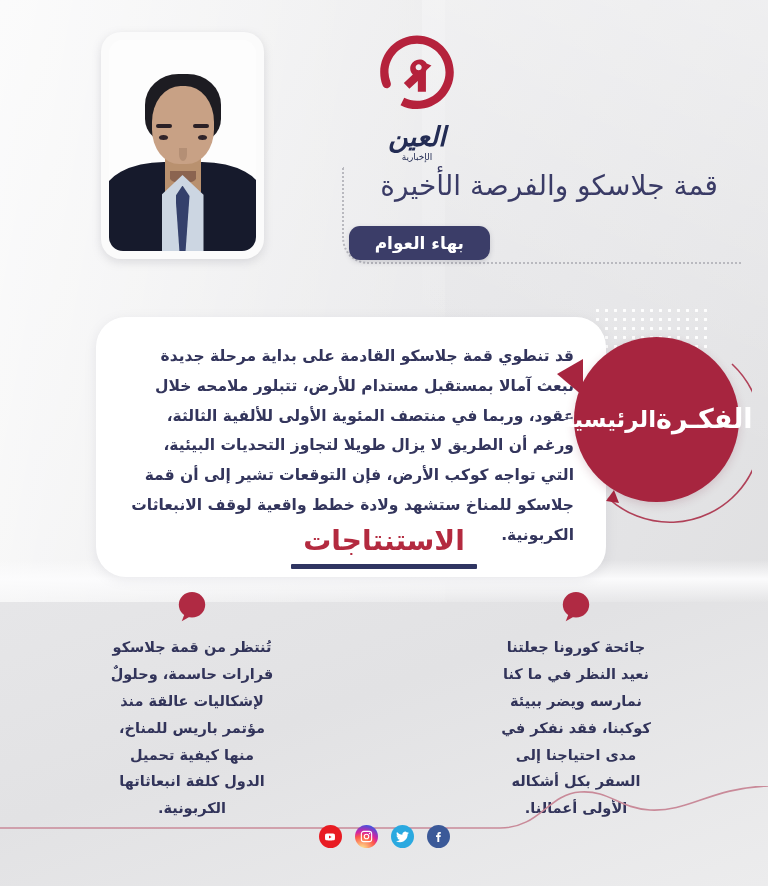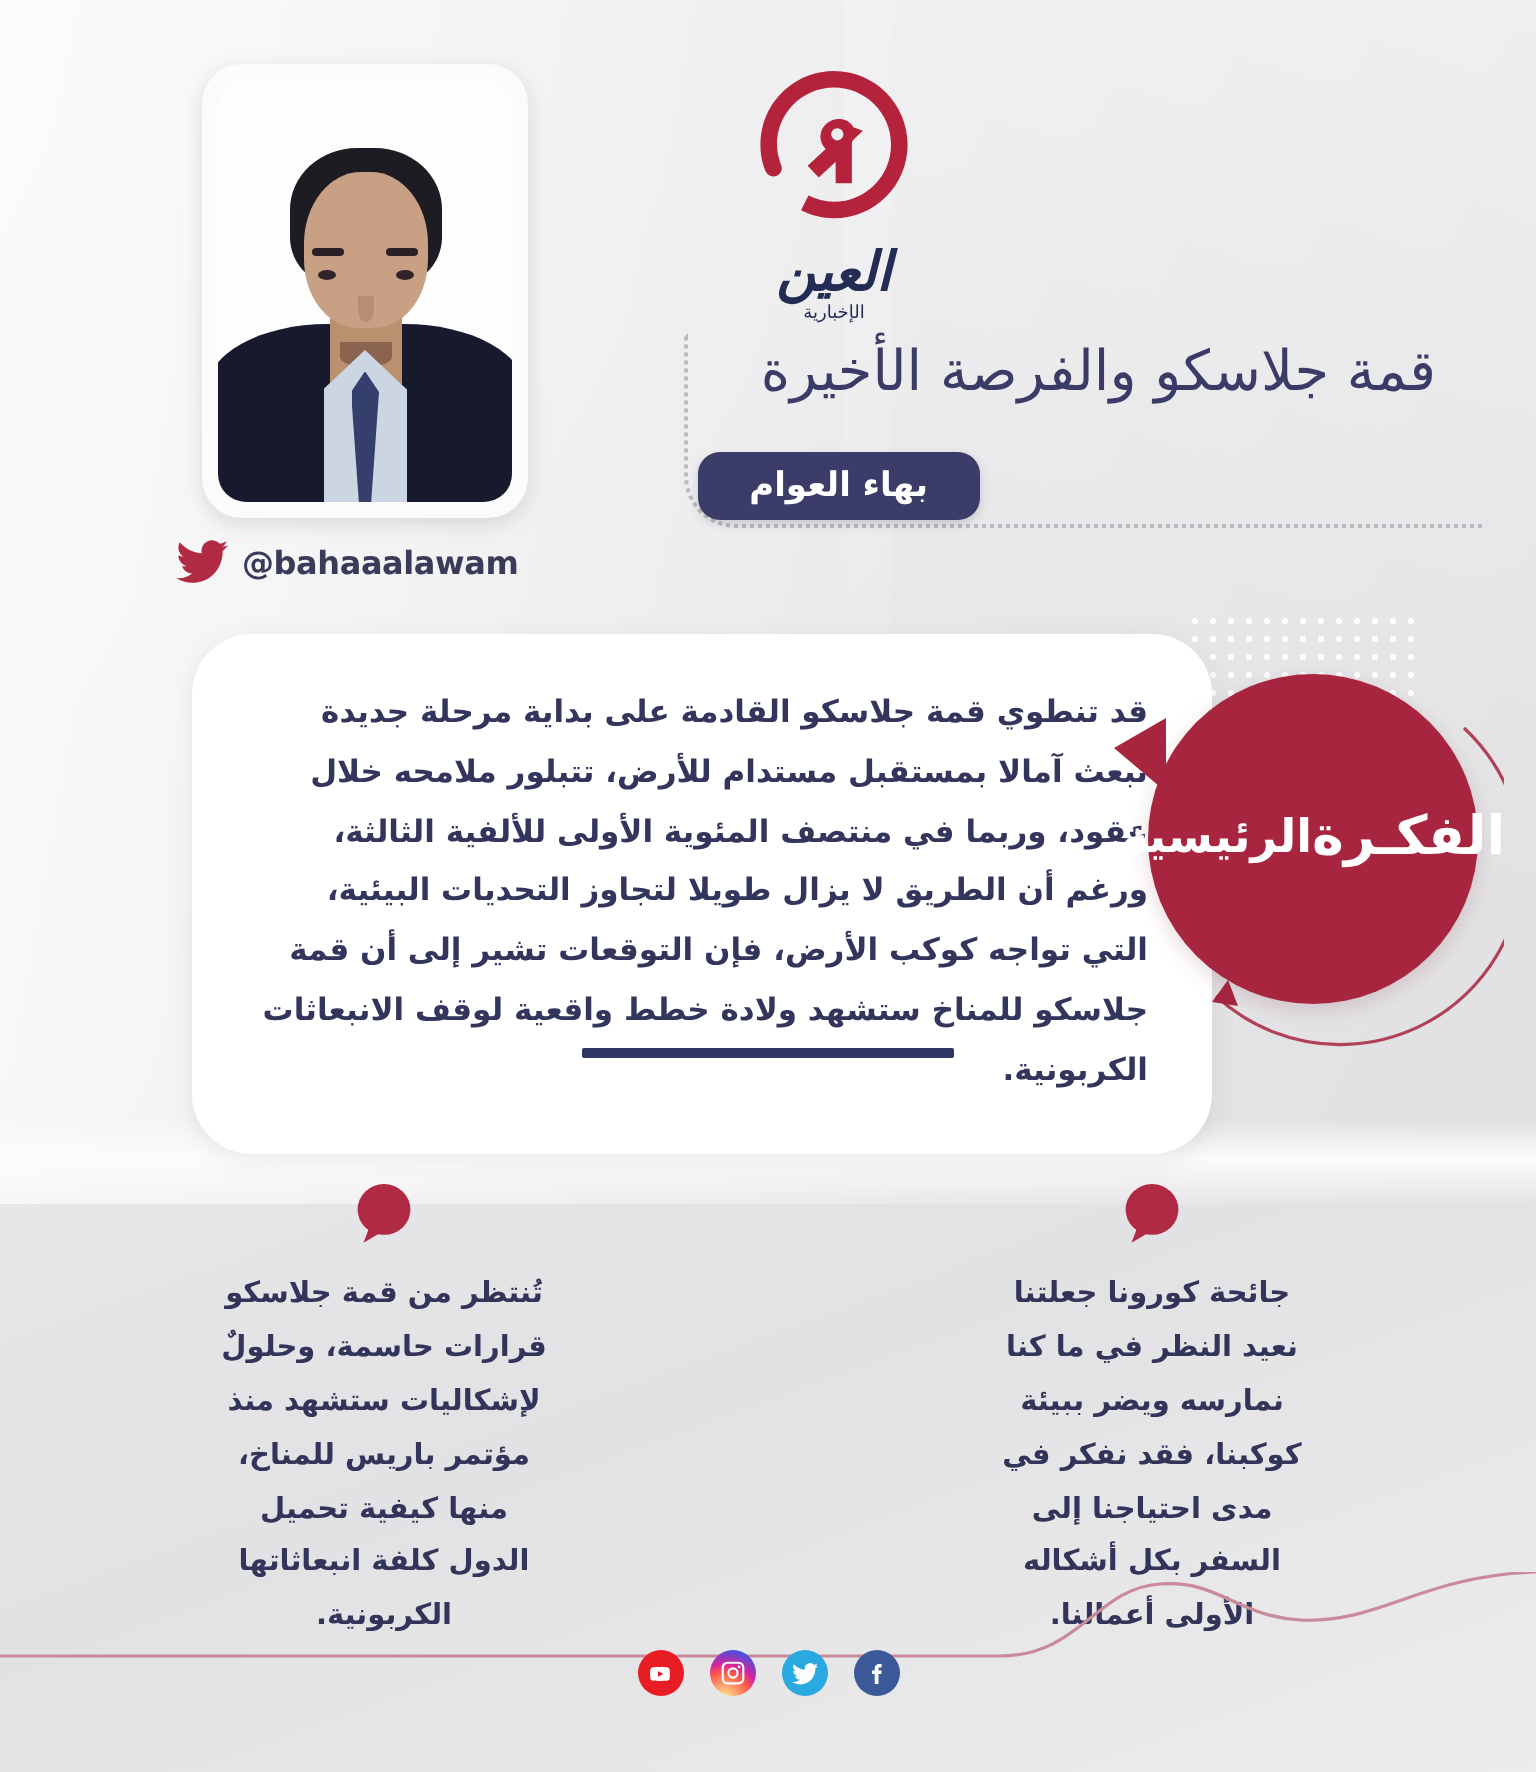--- a/index.html
+++ b/index.html
@@ -298,26 +298,20 @@
       <div class="p-brow-r"></div>
       <div class="p-eye-l"></div>
       <div class="p-eye-r"></div>
       <div class="p-nose"></div>
       <div class="p-mouth"></div>
       <div class="p-shirt"></div>
       <div class="p-tie"></div>
     </div>
   </div>
 
-  <div class="handle-row">
-    <svg class="tw-bird" viewBox="0 0 24 20">
-      <path fill="#b02a43" d="M24 2.3c-.9.4-1.8.7-2.8.8 1-.6 1.8-1.6 2.2-2.7-1 .6-2 1-3.1 1.2A4.9 4.9 0 0 0 11.9 6c-4.1-.2-7.7-2.2-10.1-5.1-.4.7-.7 1.6-.7 2.5 0 1.7.9 3.2 2.2 4.1-.8 0-1.6-.2-2.2-.6v.1c0 2.4 1.7 4.4 3.9 4.8-.4.1-.8.2-1.3.2-.3 0-.6 0-.9-.1.6 2 2.4 3.4 4.6 3.4A9.9 9.9 0 0 1 0 17.4 13.9 13.9 0 0 0 7.5 19.6c9.1 0 14-7.5 14-14v-.7c1-.7 1.8-1.6 2.5-2.6z"></path>
-    </svg>
-    <span class="handle-text">@bahaaalawam</span>
-  </div>
 
   <div class="logo">
     <svg class="logo-mark" viewBox="0 0 100 100">
       <path fill="#b5223c" d="M50 6C27.9 6 10 23.9 10 46c0 5 .9 9.8 2.6 14.1.9 2.3 3.2 3.6 5.5 3.1 2.7-.6 4.2-3.4 3.2-6A32.4 32.4 0 0 1 19 46c0-17.1 13.9-31 31-31s31 13.9 31 31-13.9 31-31 31c-5 0-9.7-1.2-13.9-3.3l-4 8C37.3 84.4 43.4 86 50 86c22.1 0 40-17.9 40-40S72.1 6 50 6z"></path>
       <path fill="#b5223c" d="M60.5 36.5c-1.2-2.2-3.3-3.8-6-4.3-4.6-.9-9.1 1.5-11 5.6-1.7 3.7-.8 7.9 2 10.6l-9.8 9.1 6 6.4 9.2-8.6V67h8.8V45.9c0-1.2.3-2 1-2.7l5-4.7-5.2-2zm-8.7 7.2c-1.8 0-3.3-1.5-3.3-3.3s1.5-3.3 3.3-3.3 3.3 1.5 3.3 3.3-1.5 3.3-3.3 3.3z"></path>
     </svg>
     <div class="logo-word">العين</div>
     <div class="logo-sub">الإخبارية</div>
   </div>
 
@@ -337,37 +331,38 @@
     <path d="M176 34 A88 88 0 1 1 52 168" fill="none" stroke="#a7253f" stroke-width="1.6" opacity="0.85"></path>
     <path d="M58 160 L50 171 L63 173 Z" fill="#a7253f"></path>
   </svg>
 
   <div class="idea-circle">
     <div class="idea-l1">الفكـرة</div>
     <div class="idea-l2">الرئيسية</div>
   </div>
 
   <div class="sec-title-wrap">
+    <div class="sec-title">الاستنتاجات</div>
     <div class="sec-underline"></div>
   </div>
 
   <div class="cols">
     <div class="col">
       <svg class="bubble" viewBox="0 0 30 31">
         <ellipse cx="15" cy="13" rx="13.5" ry="13" fill="#b02a43"></ellipse>
         <path d="M8 21 L4.5 30 L13 25 Z" fill="#b02a43"></path>
       </svg>
       <div class="col-text">جائحة كورونا جعلتنا نعيد النظر في ما كنا نمارسه ويضر ببيئة كوكبنا، فقد نفكر في مدى احتياجنا إلى السفر بكل أشكاله الأولى أعمالنا.</div>
     </div>
     <div class="col">
       <svg class="bubble" viewBox="0 0 30 31">
         <ellipse cx="15" cy="13" rx="13.5" ry="13" fill="#b02a43"></ellipse>
         <path d="M8 21 L4.5 30 L13 25 Z" fill="#b02a43"></path>
       </svg>
-      <div class="col-text">تُنتظر من قمة جلاسكو قرارات حاسمة، وحلولٌ لإشكاليات ستشهد منذ مؤتمر باريس للمناخ، منها كيفية تحميل الدول كلفة انبعاثاتها الكربونية.</div>
+      <div class="col-text">تُنتظر من قمة جلاسكو قرارات حاسمة، وحلولٌ لإشكاليات عالقة منذ مؤتمر باريس للمناخ، منها كيفية تحميل الدول كلفة انبعاثاتها الكربونية.</div>
     </div>
   </div>
 
   <svg class="wave" viewBox="0 0 768 60" preserveAspectRatio="none">
     <path d="M0 42 L500 42 C540 42 548 8 580 6 C610 4 618 22 650 24 C690 26 710 2 768 0" fill="none" stroke="#c98a99" stroke-width="1.6"></path>
   </svg>
 
   <div class="social">
     <span class="s-ico s-yt">
       <svg width="12" height="12" viewBox="0 0 24 24">

